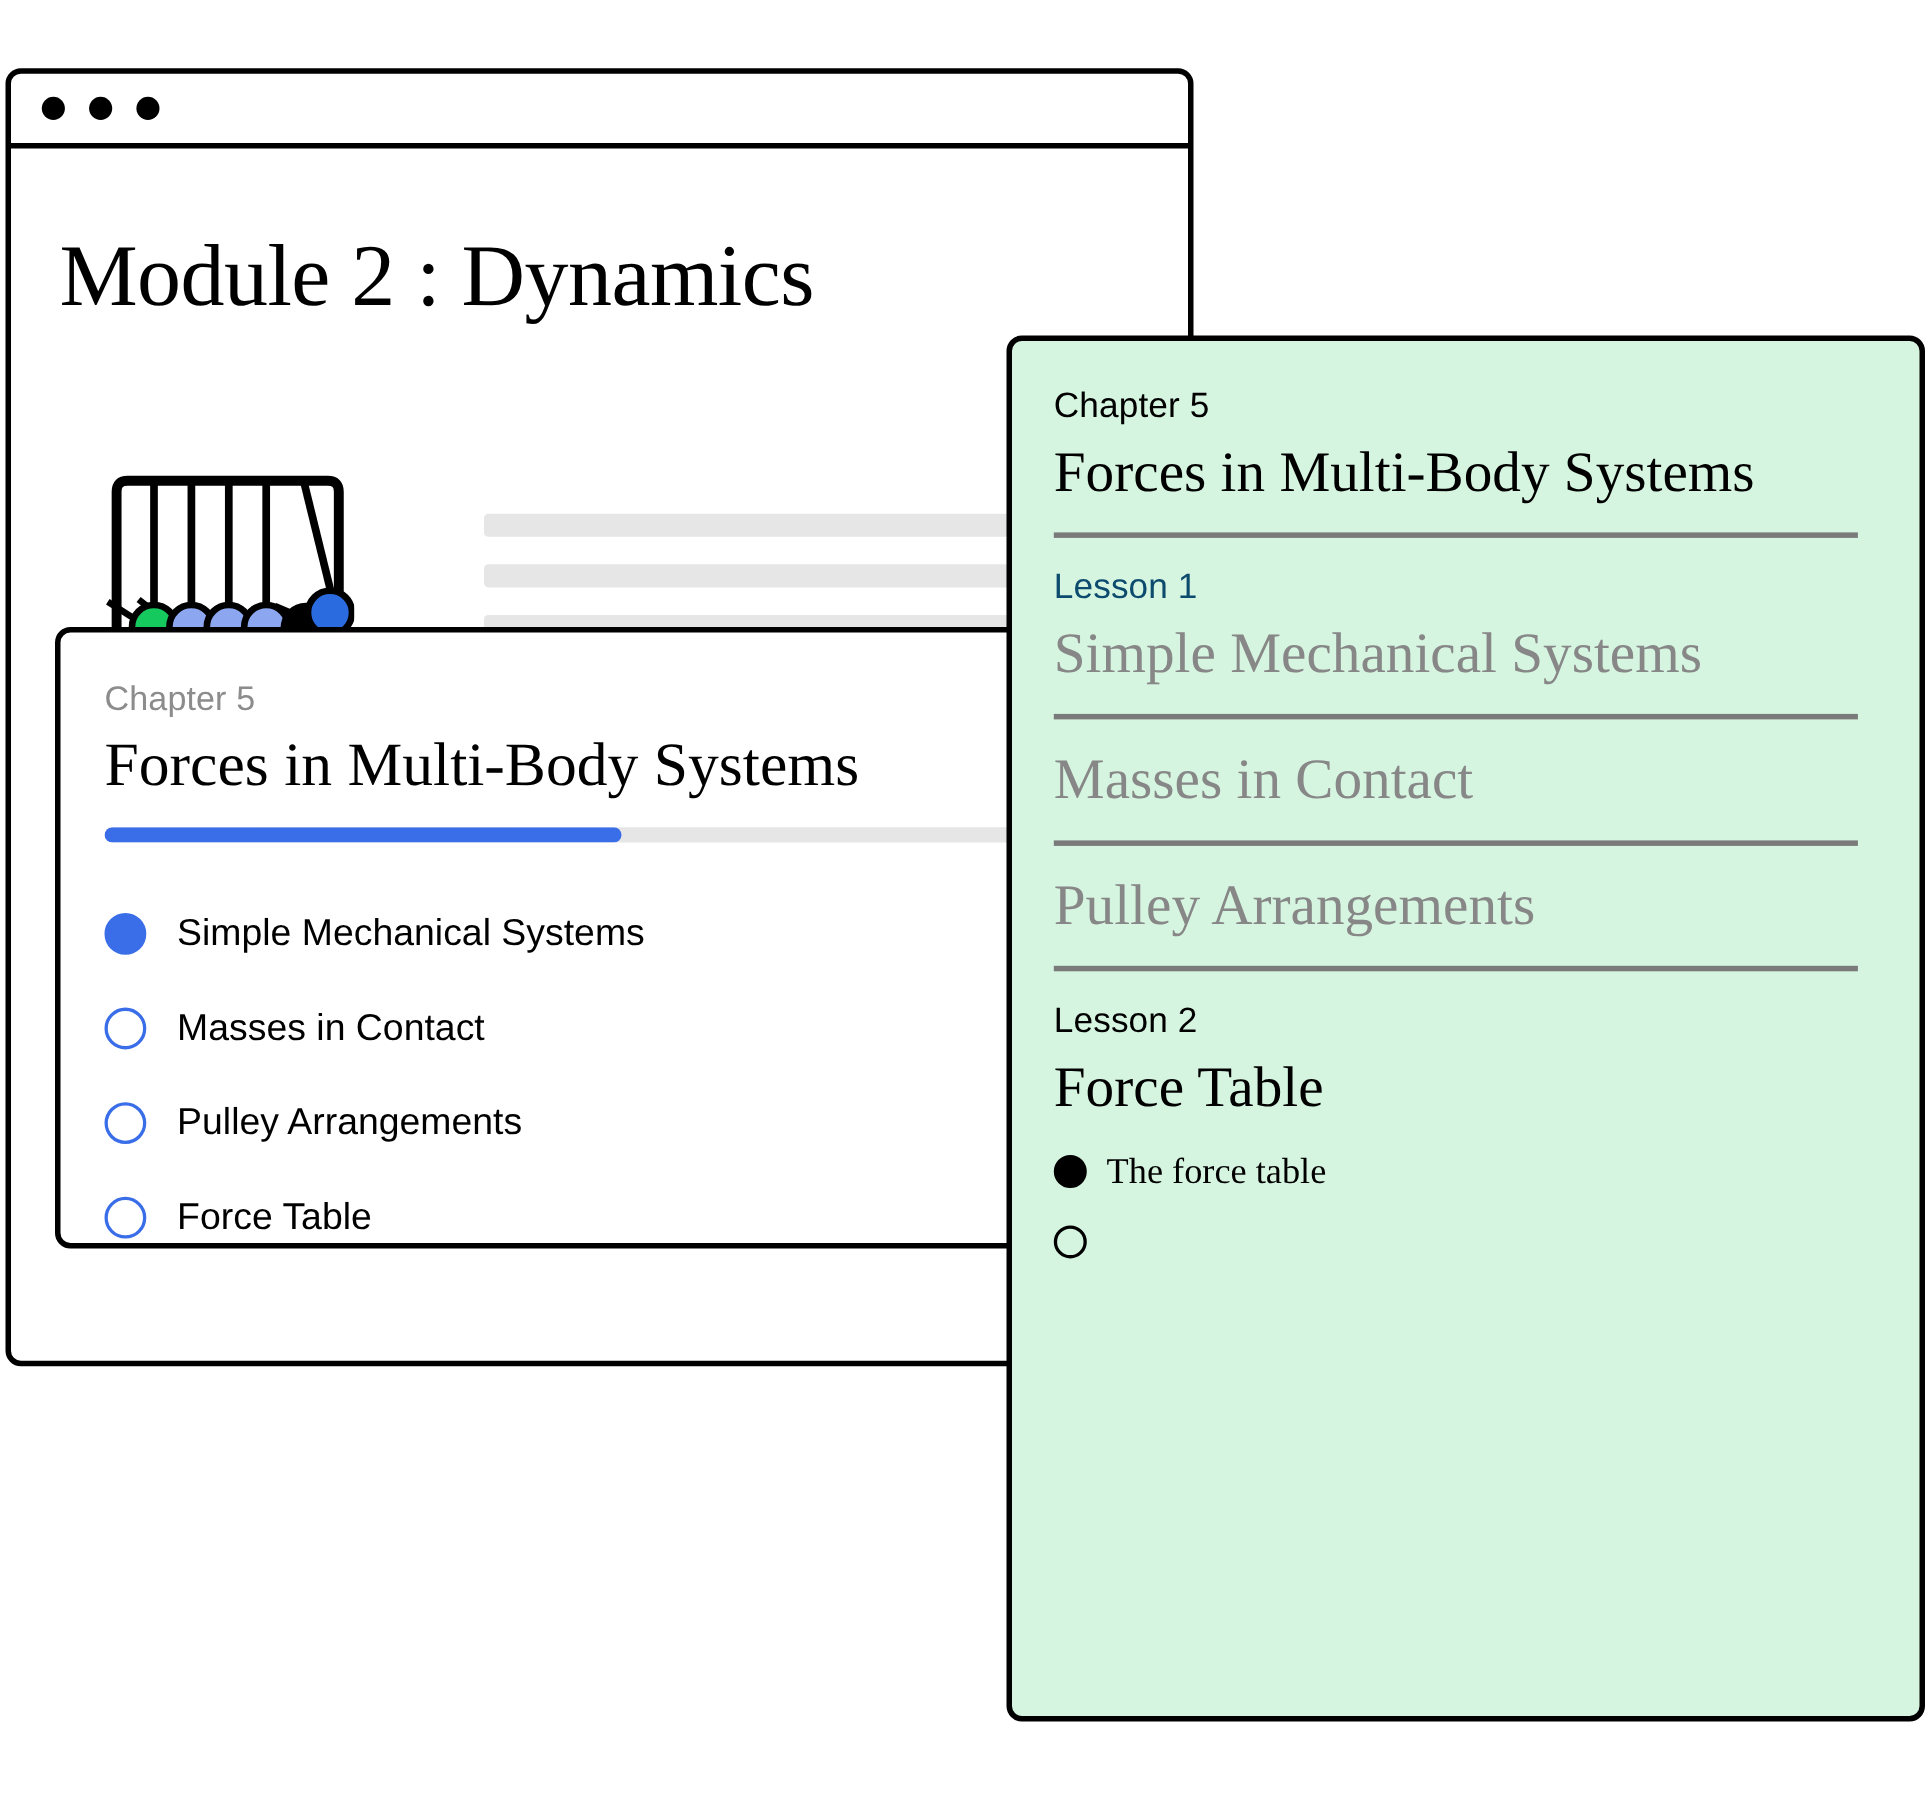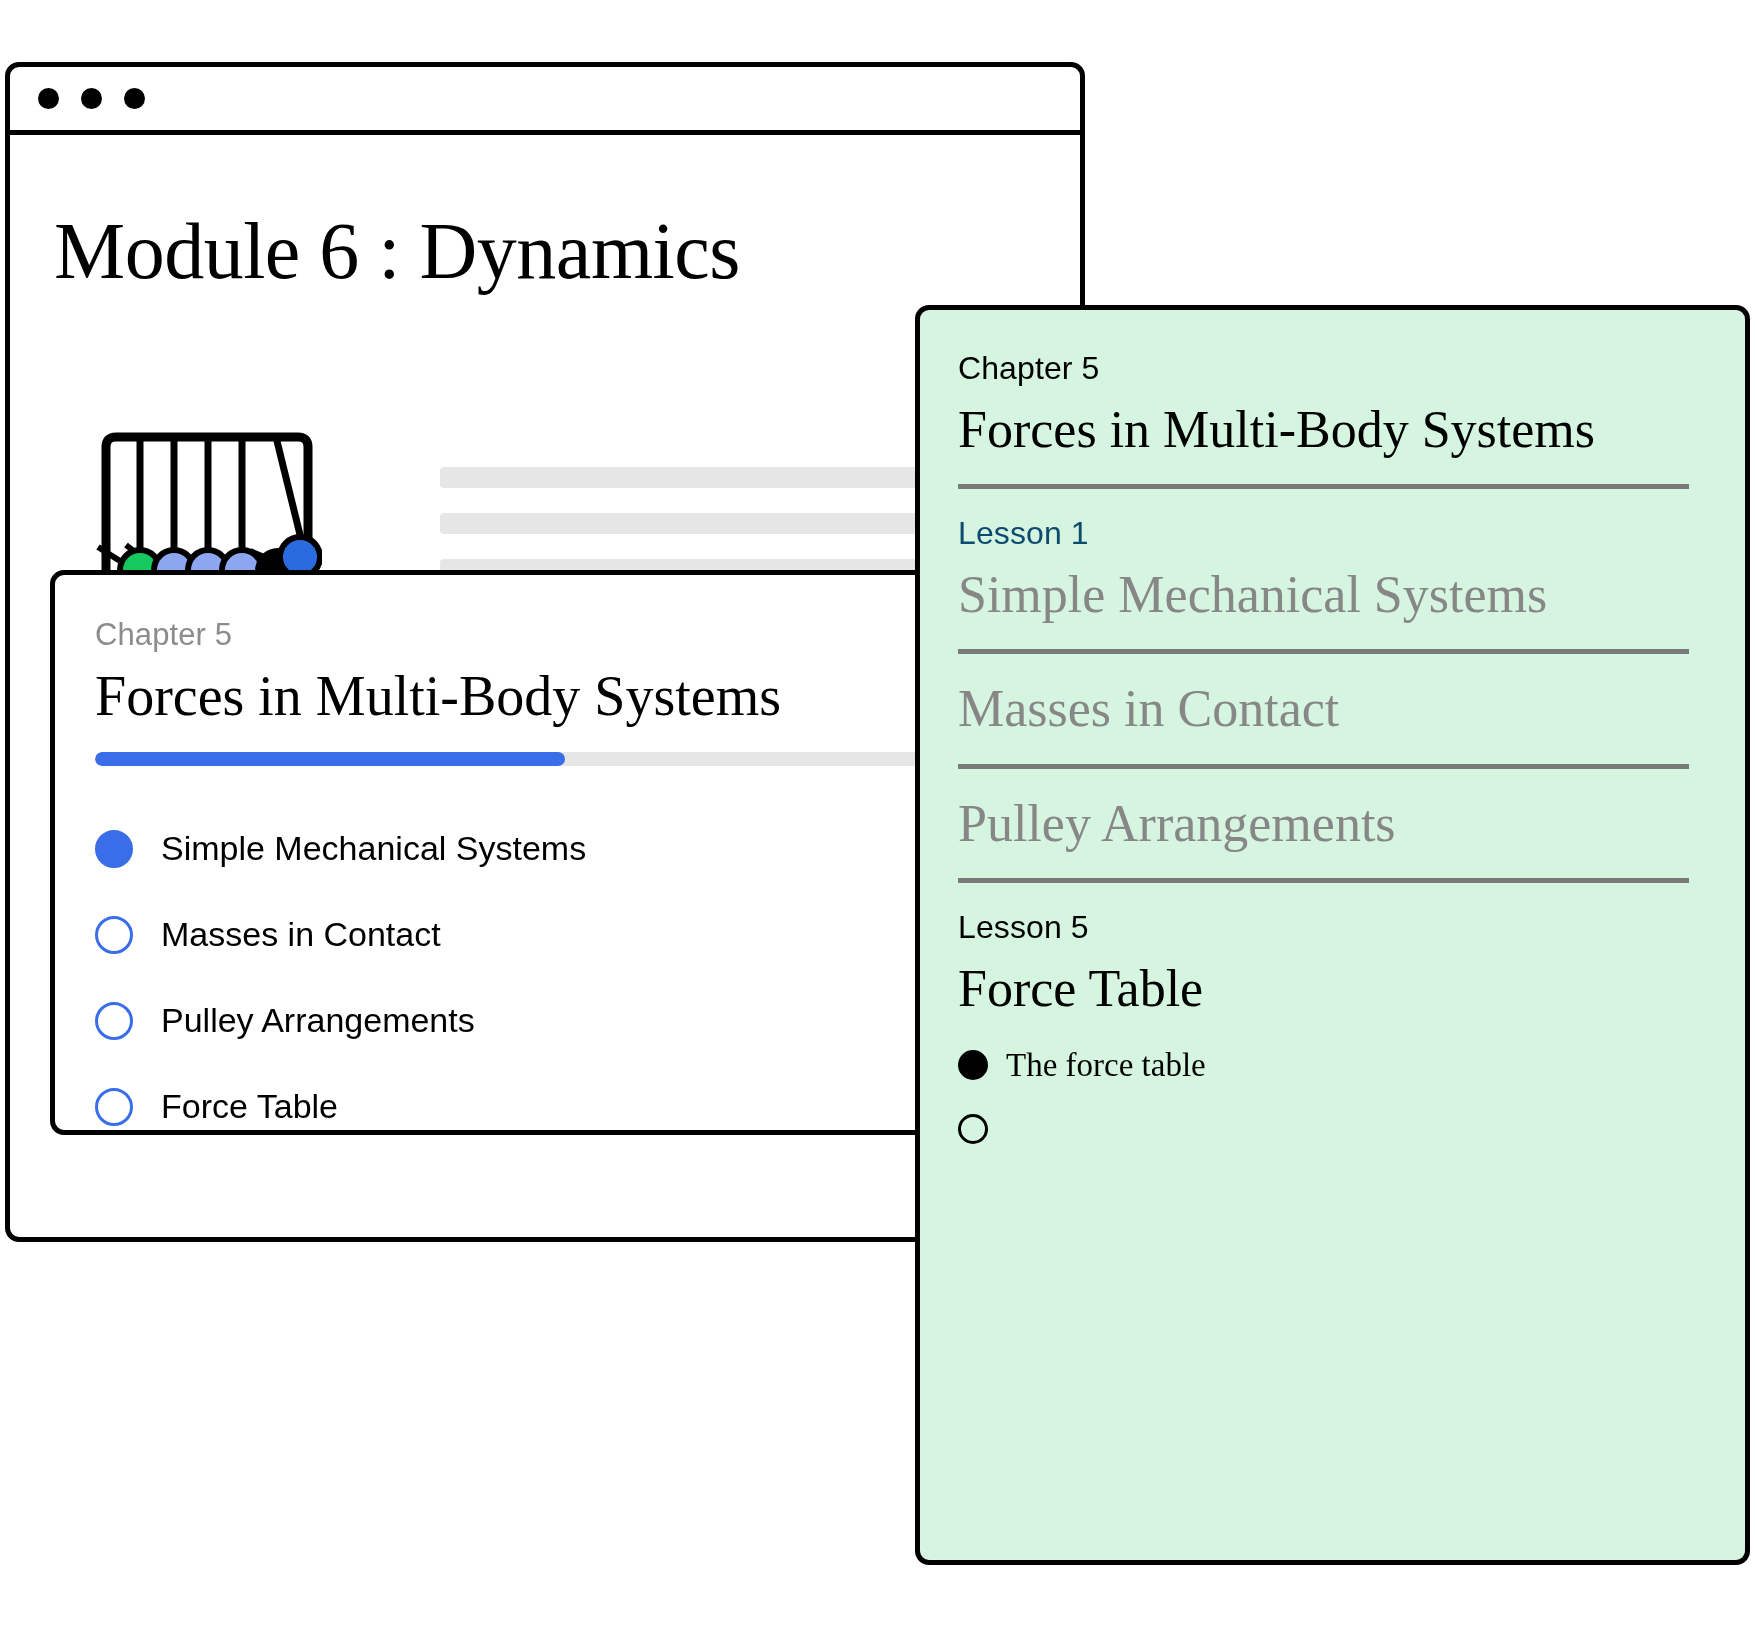--- a/index.html
+++ b/index.html
@@ -225,21 +225,21 @@
 <div class="browser-window">
 
   <div class="titlebar">
     <span class="dot"></span>
     <span class="dot"></span>
     <span class="dot"></span>
   </div>
 
   <div class="window-body">
 
-    <div class="module-title">Module 6 : Dynamics</div>
+    <div class="module-title">Module 2 : Dynamics</div>
 
     <div class="cradle">
       <svg width="230" height="175" viewBox="0 0 230 175" fill="none" xmlns="http://www.w3.org/2000/svg">
 
         <path d="M14 172 V22 Q14 12 24 12 H206 Q216 12 216 22 V172" stroke="#000" stroke-width="9" fill="none" stroke-linecap="round"></path>
 
         <line x1="48" y1="12" x2="48" y2="128" stroke="#000" stroke-width="7"></line>
         <line x1="82" y1="12" x2="82" y2="128" stroke="#000" stroke-width="7"></line>
         <line x1="116" y1="12" x2="116" y2="128" stroke="#000" stroke-width="7"></line>
         <line x1="150" y1="12" x2="150" y2="128" stroke="#000" stroke-width="7"></line>
@@ -316,21 +316,21 @@
     <div class="gp-title muted">Masses in Contact</div>
   </div>
   <div class="gp-divider"></div>
 
   <div class="gp-block">
     <div class="gp-title muted">Pulley Arrangements</div>
   </div>
   <div class="gp-divider"></div>
 
   <div class="gp-block">
-    <div class="gp-eyebrow">Lesson 5</div>
+    <div class="gp-eyebrow">Lesson 2</div>
     <div class="gp-title">Force Table</div>
   </div>
 
   <div class="gp-radio-row">
     <span class="gp-radio-mark filled"></span>
     <span class="gp-radio-label">The force table</span>
   </div>
   <div class="gp-radio-row">
     <span class="gp-radio-mark"></span>
   </div>

